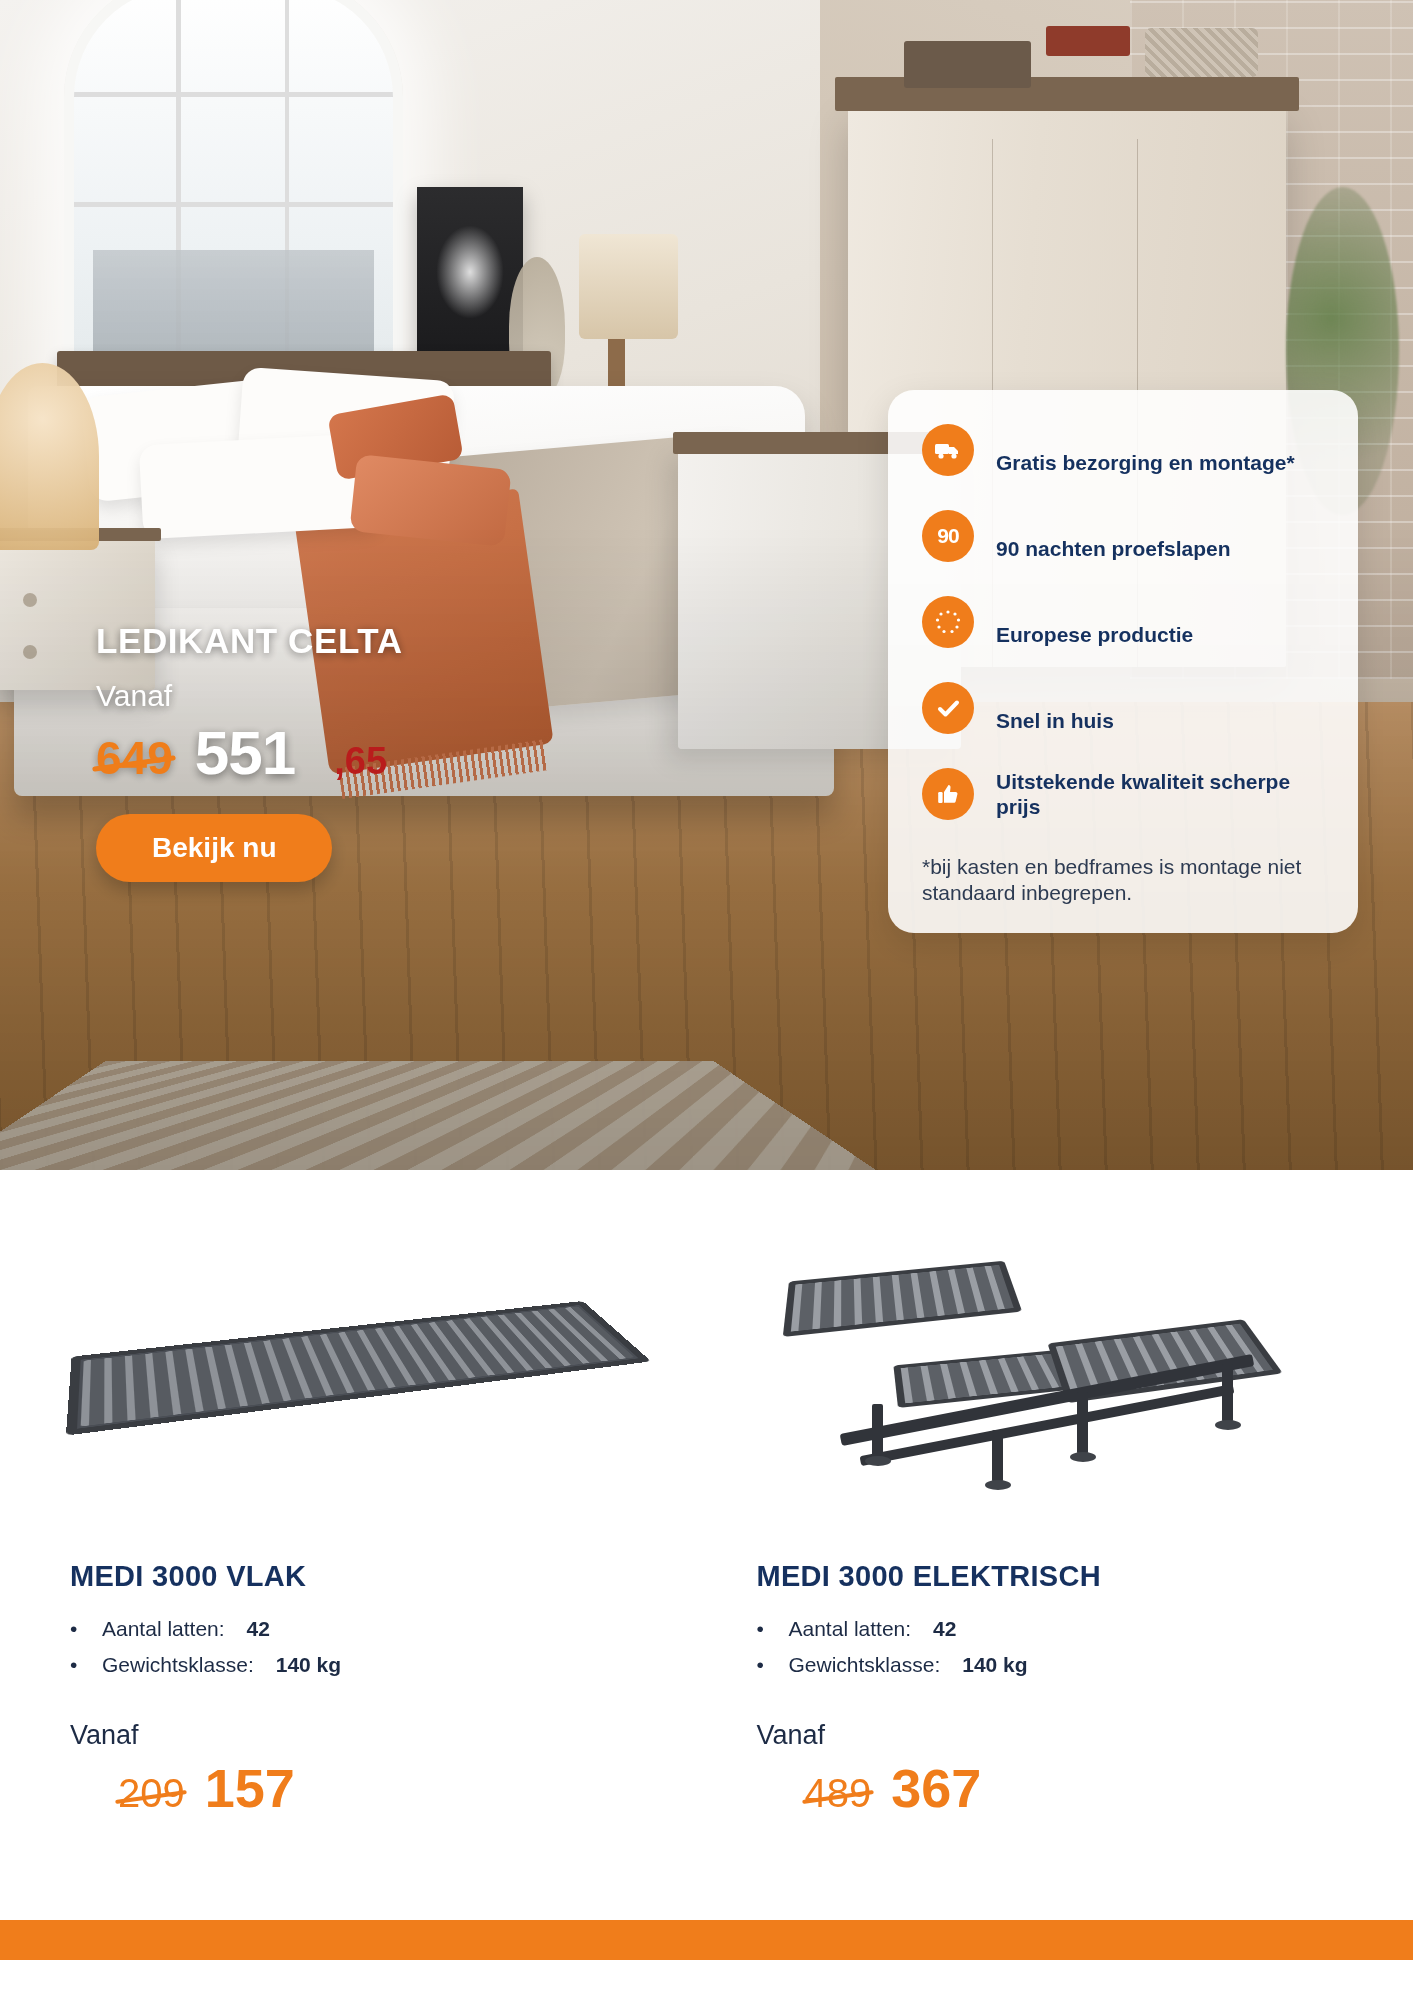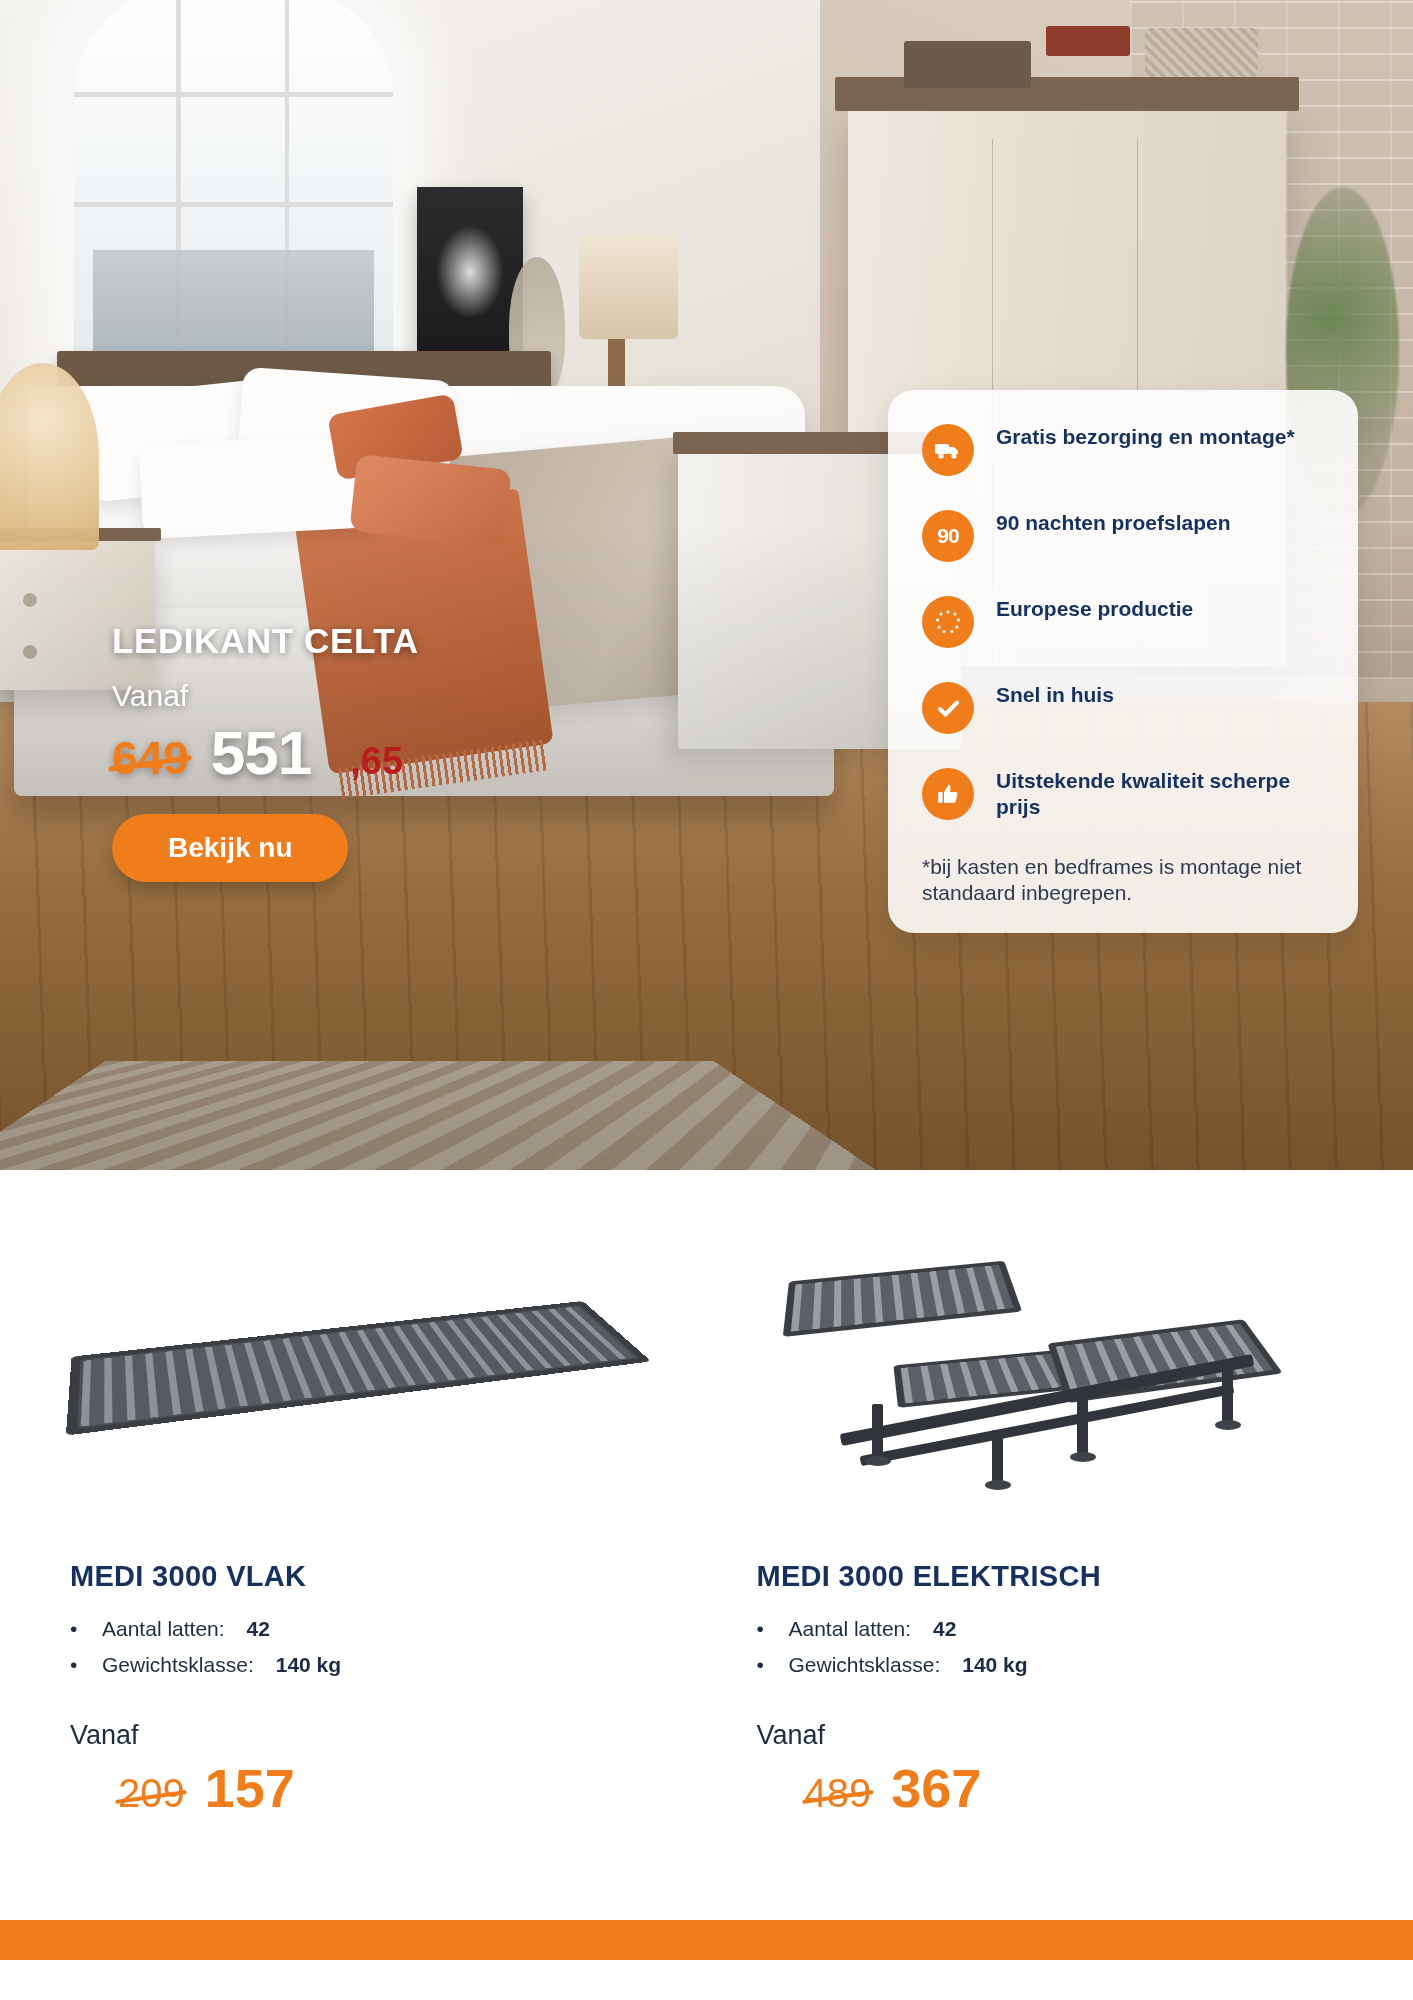--- a/index.html
+++ b/index.html
@@ -208,21 +208,21 @@
     background: radial-gradient(circle at 40% 40%, rgba(95,125,70,.85), rgba(70,95,52,.2) 70%);
     border-radius: 50%;
     filter: blur(1px);
   }
   .hero-shade {
     position:absolute; inset:0;
     background: linear-gradient(180deg, rgba(0,0,0,0) 45%, rgba(0,0,0,.18) 75%, rgba(0,0,0,.30) 100%);
   }
 
   
-  .hero-text { position:absolute; left: 112px; bottom: 288px; z-index: 6; }
+  .hero-text { position:absolute; left: 96px; bottom: 288px; z-index: 6; }
   .hero-title {
     font-size: 35px; font-weight: bold; color: #ffffff; letter-spacing: .6px;
     text-shadow: 0 2px 8px rgba(0,0,0,.45);
   }
   .hero-vanaf {
     margin-top: 18px; font-size: 30px; color:#ffffff;
     text-shadow: 0 2px 8px rgba(0,0,0,.45);
   }
   .price-row { display:flex; align-items: baseline; gap: 22px; margin-top: 4px; }
   .price-old {
@@ -246,21 +246,21 @@
 
   
   .usp-card {
     position:absolute; right: 55px; top: 390px; width: 470px;
     background: rgba(255,255,255,.88);
     border-radius: 26px;
     padding: 34px 34px 26px 34px;
     z-index: 7;
     box-shadow: 0 12px 34px rgba(0,0,0,.12);
   }
-  .usp-row { display:flex; align-items:flex-start; gap: 22px; margin-bottom: 34px; }
+  .usp-row { display:flex; align-items:flex-end; gap: 22px; margin-bottom: 34px; }
   .usp-row:last-of-type { margin-bottom: 20px; }
   .usp-ico {
     flex: 0 0 52px; width:52px; height:52px; border-radius:50%;
     background:#f07d1b; color:#fff;
     display:flex; align-items:center; justify-content:center;
   }
   .usp-ico svg { display:block; }
   .usp-ico .txt90 { font-size: 21px; font-weight: bold; letter-spacing: -1px; }
   .usp-label {
     font-size: 21px; font-weight: bold; color:#15315f; line-height: 1.22;

